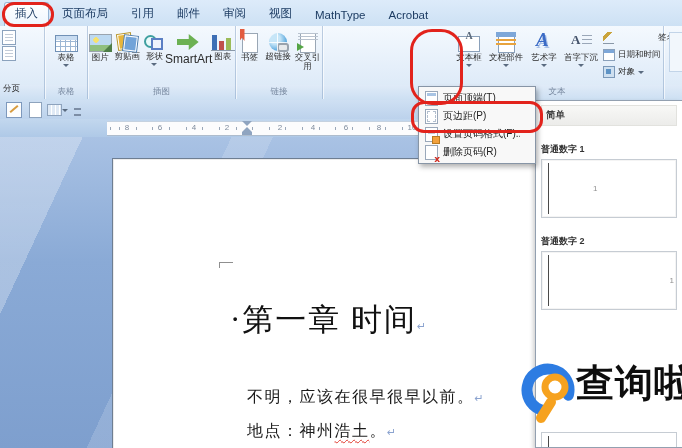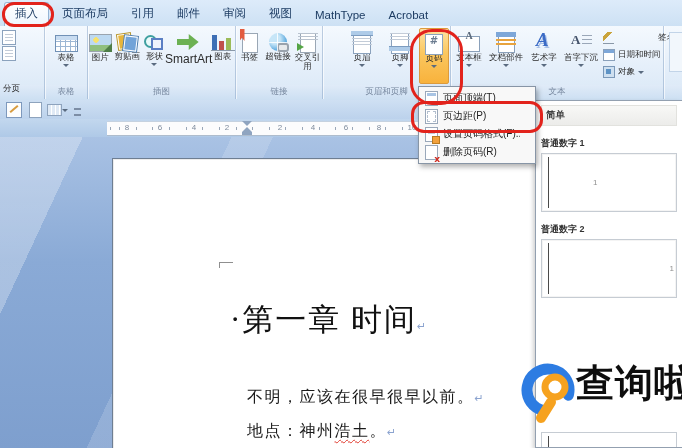--- a/index.html
+++ b/index.html
@@ -177,21 +177,21 @@
     background:#f2a13c;border:1px solid #b97a20;}
   [data-name="remove-page-numbers-icon"]::after{content:'x';position:absolute;right:-3px;bottom:-5px;
     color:#d02b20;font:bold 9px "DejaVu Sans",sans-serif;}
 
   
   .panel{position:absolute;left:535px;top:100px;right:0;bottom:0;background:#fff;
     border:1px solid #93a0b0;border-right:none;box-shadow:-2px 2px 4px rgba(0,0,0,.18);
     z-index:5;padding:4px 5px 0 5px;box-sizing:border-box;}
   .phead{font-weight:bold;font-size:9.5px;color:#3c3c3c;background:linear-gradient(#f8f8f6,#ececea);
     border:1px solid #e2e2de;padding:3px 4px;}
-  .glabel{font-weight:bold;font-size:9px;color:#333;margin:11px 0 3px;}
+  .glabel{font-weight:bold;font-size:9px;color:#333;margin:17px 0 3px;}
   .gprev{height:57px;background:#fff;border:1px solid #c6ccd3;position:relative;
     box-shadow:inset 0 0 0 1px #f4f4f4;}
   .gprev::before{content:'';position:absolute;left:6px;top:3px;bottom:3px;width:1px;background:#4a4a4a;}
   .gmark{position:absolute;font-size:8px;color:#8f8f8f;top:42%;}
   [data-pos="mark-center"]{left:38%;}
   [data-pos="mark-right"]{right:2px;}
   .gpartial{position:absolute;left:5px;right:5px;bottom:0;height:14px;border:1px solid #c6ccd3;border-bottom:none;}
   .gpartial::before{content:'';position:absolute;left:6px;top:3px;bottom:0;width:1px;background:#4a4a4a;}
 
   
@@ -320,44 +320,20 @@
         <div class="bigbtn" style="width:26px;" data-name="cross-reference-button">
           <span class="ic">
               <i class="ic-crossref" style="display:block;" data-name="cross-reference-icon"></i>
             </span>
           <span class="lbl" data-name="cross-reference-button-label">交叉引用</span>
         </div>
       </div>
       <div class="g-label" data-name="links-group-label">链接</div>
     </div>
 
-    <div class="group" style="left:323px;width:127px;" data-name="ribbon-group-header-footer">
-      <div class="bigbtn abs" style="left:25px;top:2px;width:28px;" data-name="header-button">
-        <span class="ic">
-            <i class="ic-page ic-header" style="display:block;" data-name="header-icon"></i>
-          </span>
-        <span class="lbl" data-name="header-button-label">页眉</span>
-        <span class="dd" data-name="chevron-down-icon"></span>
-      </div>
-      <div class="bigbtn abs" style="left:63px;top:2px;width:28px;" data-name="footer-button">
-        <span class="ic">
-            <i class="ic-page ic-footer" style="display:block;" data-name="footer-icon"></i>
-          </span>
-        <span class="lbl" data-name="footer-button-label">页脚</span>
-        <span class="dd" data-name="chevron-down-icon"></span>
-      </div>
-      <div class="bigbtn pressed abs" style="left:96px;top:2px;width:28px;height:52px;" data-name="page-number-button">
-        <span class="ic">
-            <i class="ic-page ic-pagenum" style="display:block;" data-name="page-number-icon"></i>
-          </span>
-        <span class="lbl" data-name="page-number-button-label">页码</span>
-        <span class="dd" data-name="chevron-down-icon"></span>
-      </div>
-      <div class="g-label" data-name="header-footer-group-label">页眉和页脚</div>
-    </div>
 
     <div class="group" style="left:451px;width:212px;" data-name="ribbon-group-text">
       <div class="bigbtn abs" style="left:3px;top:2px;width:30px;" data-name="text-box-button">
         <span class="ic">
             <i class="ic-textbox" style="display:block;" data-name="text-box-icon"></i>
           </span>
         <span class="lbl" data-name="text-box-button-label">文本框</span>
         <span class="dd" data-name="chevron-down-icon"></span>
       </div>
       <div class="bigbtn abs" style="left:36px;top:2px;width:38px;" data-name="quick-parts-button">

